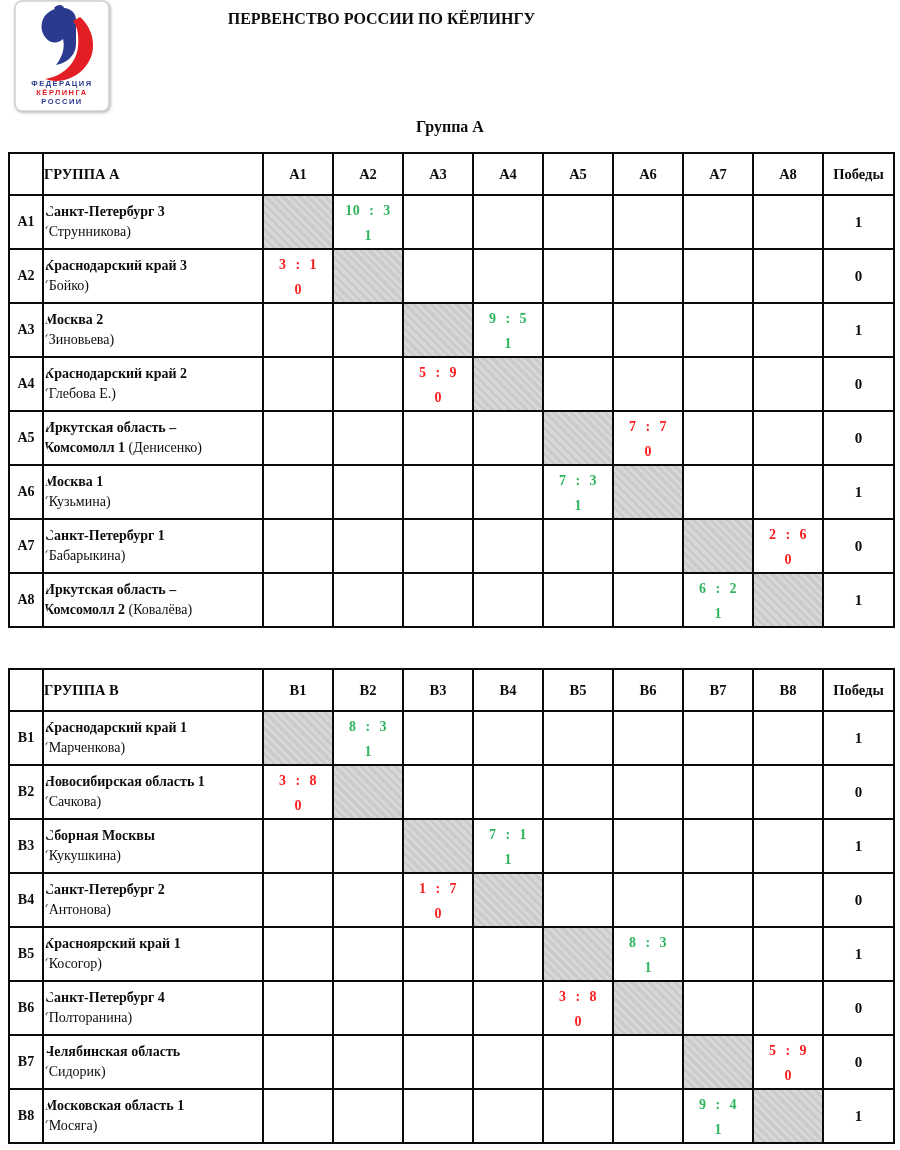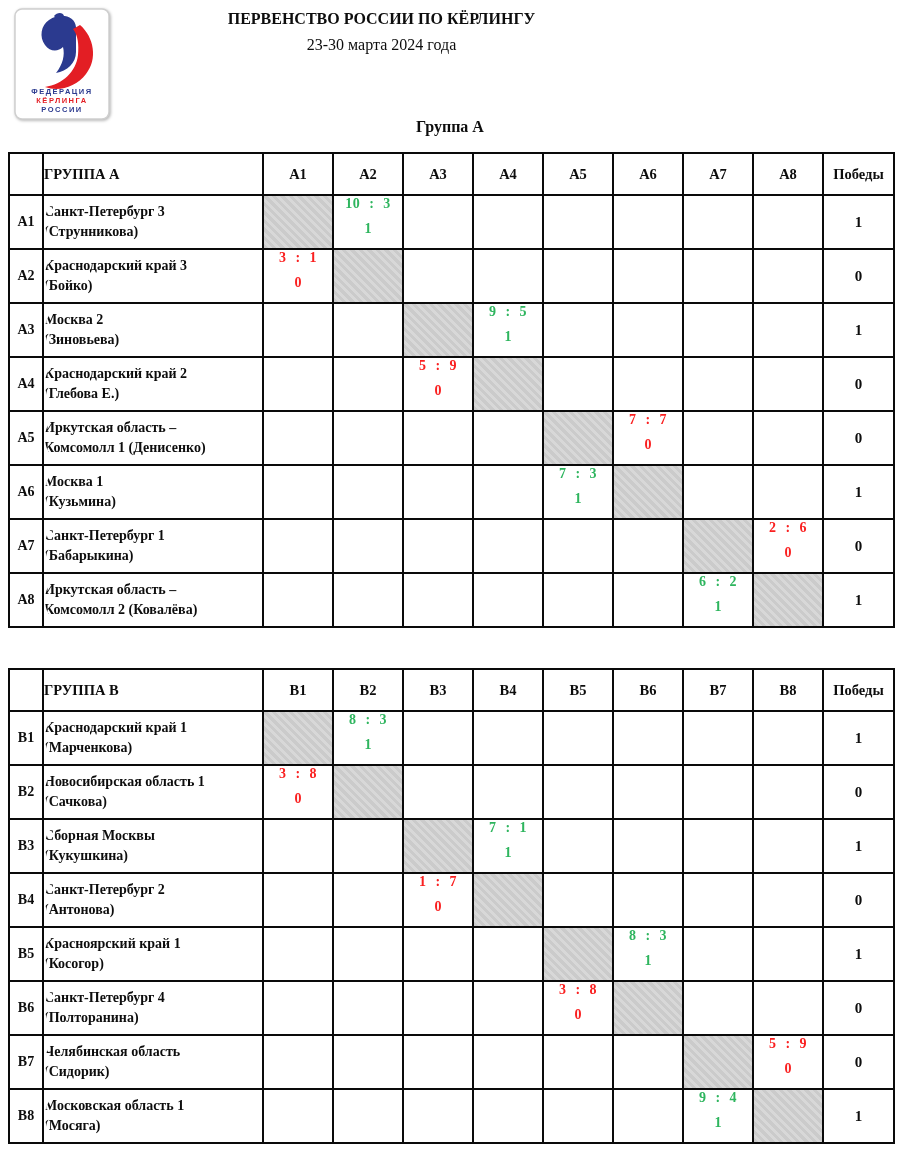--- a/index.html
+++ b/index.html
@@ -7,45 +7,45 @@
     width:900px;height:1150px;background:#ffffff;position:relative;
     font-family:"Liberation Serif","DejaVu Serif",serif;color:#0d0d0d;
   }
   
   .head-text{position:absolute;left:0;top:6px;width:763px;text-align:center;}
   .t-line{line-height:26px;font-size:16px;}
   .bold{font-weight:bold;}
   .section-title{position:absolute;left:0;top:118px;width:900px;text-align:center;
     font-weight:bold;font-size:16px;}
   
-  .logo{position:absolute;left:14px;top:8px;}
+  .logo{position:absolute;left:14px;top:0;}
   .logo svg{filter:drop-shadow(1px 1.5px 1.5px rgba(0,0,0,0.30));}
   
   table.grid{position:absolute;left:8px;border-collapse:collapse;table-layout:fixed;
     width:885px;}
   #tableA{top:152px;}
   #tableB{top:668px;}
   table.grid td{border:2px solid #0a0a0a;padding:0;overflow:hidden;}
   col.c-code{width:34px;} col.c-name{width:220px;}
   col.c-m{width:70px;}   col.c-wins{width:71px;}
   tr.hrow{height:42px;}  tr.drow{height:54px;}
   td.corner{}
   td.gname{font-weight:bold;font-size:14.5px;padding-left:6px;text-align:left;vertical-align:middle;}
   td.code-h,td.wins-h{font-weight:bold;font-size:14.5px;text-align:center;vertical-align:middle;}
   td.code{font-weight:bold;font-size:14px;text-align:center;vertical-align:middle;}
   td.name{vertical-align:middle;padding:2px 4px 2px 6px;font-size:14px;line-height:20px;border-radius:26px;}
   .tname{font-weight:bold;}
-  .skip{font-weight:bold;}
+  .skip{font-weight:normal;}
   td.wins{font-weight:bold;font-size:15px;text-align:center;vertical-align:middle;}
   td.m{vertical-align:top;text-align:center;}
   td.diag{
     background:#d2d2d2;
     background-image:repeating-linear-gradient(45deg,#cbcbcb 0 3px,#d8d8d8 3px 6px);
   }
-  .score{font-weight:bold;font-size:14px;word-spacing:5px;letter-spacing:0.5px;}
+  .score{margin-top:7px;font-weight:bold;font-size:14px;word-spacing:5px;letter-spacing:0.5px;}
   .result{margin-top:9px;font-weight:bold;font-size:14px;}
   .w{color:var(--win,#2eb55e);} .l{color:var(--loss,#fa2020);}
 </style>
 </head>
 <body style="--win: #2eb55e; --loss: #fa2020;">
 
 <div class="logo">
   <svg width="96" height="112" viewBox="0 0 96 112">
     <rect x="1" y="1" width="94" height="110" rx="7" fill="#ffffff" stroke="#cfcfcf" stroke-width="1.5"></rect>
 
@@ -54,21 +54,20 @@
 
     <path d="M66,17 C80,29 84,51 72,66 C62,79 45,84 31,79 C49,76 62,64 64,47 C65,37 64,27 59,21 Z" fill="#e31e24"></path>
     <text x="48" y="86" text-anchor="middle" font-family="Liberation Sans, sans-serif" font-size="7.5" font-weight="bold" letter-spacing="1.5" fill="#2b3a8f">ФЕДЕРАЦИЯ</text>
     <text x="48" y="95" text-anchor="middle" font-family="Liberation Sans, sans-serif" font-size="7.5" font-weight="bold" letter-spacing="1.5" fill="#e31e24">КЁРЛИНГА</text>
     <text x="48" y="104" text-anchor="middle" font-family="Liberation Sans, sans-serif" font-size="7.5" font-weight="bold" letter-spacing="1.5" fill="#2b3a8f">РОССИИ</text>
   </svg>
 </div>
 
 <div class="head-text">
   <div class="t-line bold">ПЕРВЕНСТВО РОССИИ ПО КЁРЛИНГУ</div>
-  <div class="t-line">23-30 марта 2024 года</div>
 </div>
 
 <div class="section-title">Группа А</div>
 
 <table class="grid" id="tableA">
     <colgroup>
       <col class="c-code">
       <col class="c-name">
       <col class="c-m">
       <col class="c-m">

